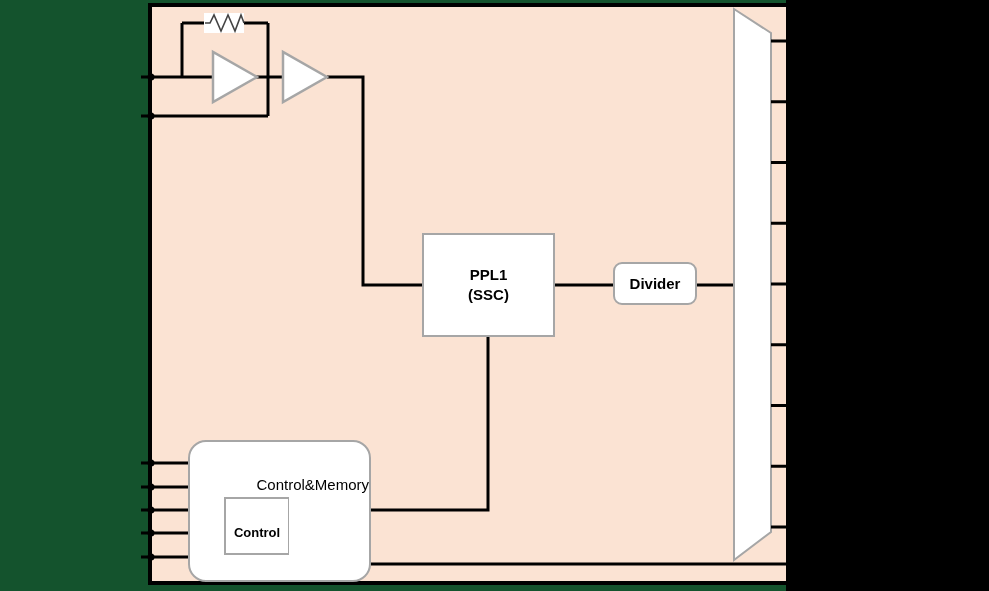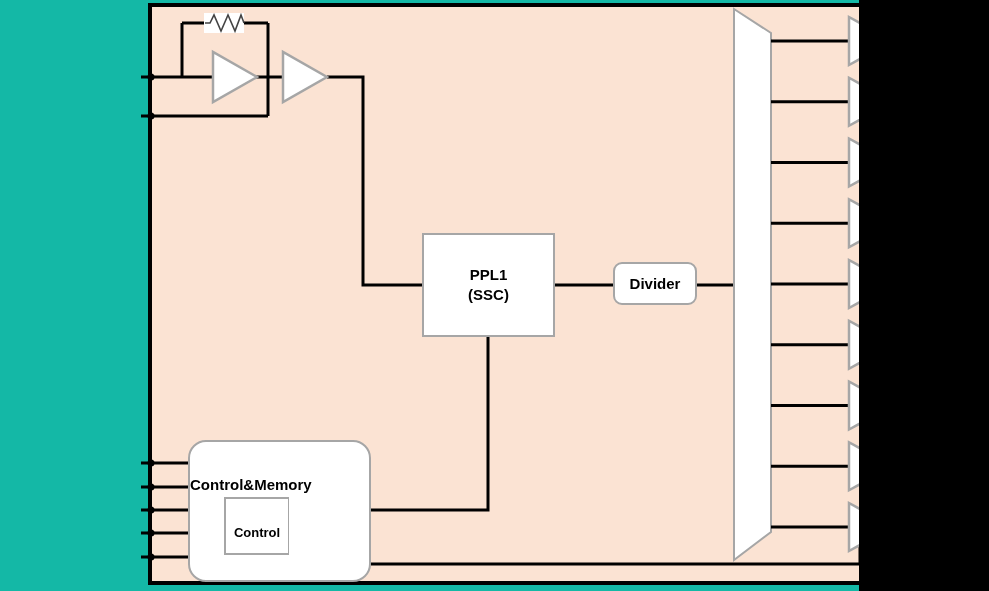--- a/index.html
+++ b/index.html
@@ -1,19 +1,19 @@
 <!DOCTYPE html>
 <html><head>
 <meta charset="utf-8">
 <style>
   html,body{margin:0;padding:0;background:#000;}
   .stage{
     position:relative;
-    width:859px;height:591px;
-    background:#14b8a6;
+    width:786px;height:591px;
+    background:#14532d;
     overflow:hidden;
     font-family:"Liberation Sans", sans-serif;
   }
   .chip{
     position:absolute;
     left:148px;top:3px;width:770px;height:582px;
     box-sizing:border-box;
     background:#FBE3D3;
     border:4px solid #000;
   }
@@ -27,22 +27,22 @@
     text-align:center;
     color:#000;
   }
   .block .lbl{font-weight:bold;}
   #pll-block{left:422px;top:233px;width:133px;height:104px;}
   #pll-block .lbl{font-size:15px;line-height:20px;}
   #divider-block{left:613px;top:262px;width:84px;height:43px;border-radius:9px;}
   #divider-block .lbl{font-size:15px;}
   #cm-block{left:188px;top:440px;width:183px;height:142px;border-radius:18px;
     display:block;}
-  #cm-title{position:absolute;left:0;top:34px;width:100%;text-align:left;
-    font-size:15px;font-weight:bold;}
+  #cm-title{position:absolute;left:0;top:34px;width:100%;text-align:right;
+    font-size:15px;font-weight:normal;}
   #control-subblock{left:224px;top:497px;width:65px;height:58px;border-right:1px solid #A6A6A6;}
   #ram-subblock{left:288px;top:497px;width:46px;height:58px;border-left:1px solid #A6A6A6;}
   #control-subblock .lbl,#ram-subblock .lbl{font-size:13px;margin-top:12px;}
 </style>
 </head>
 <body>
 
 <div class="stage">
 
   <div class="chip"></div>

